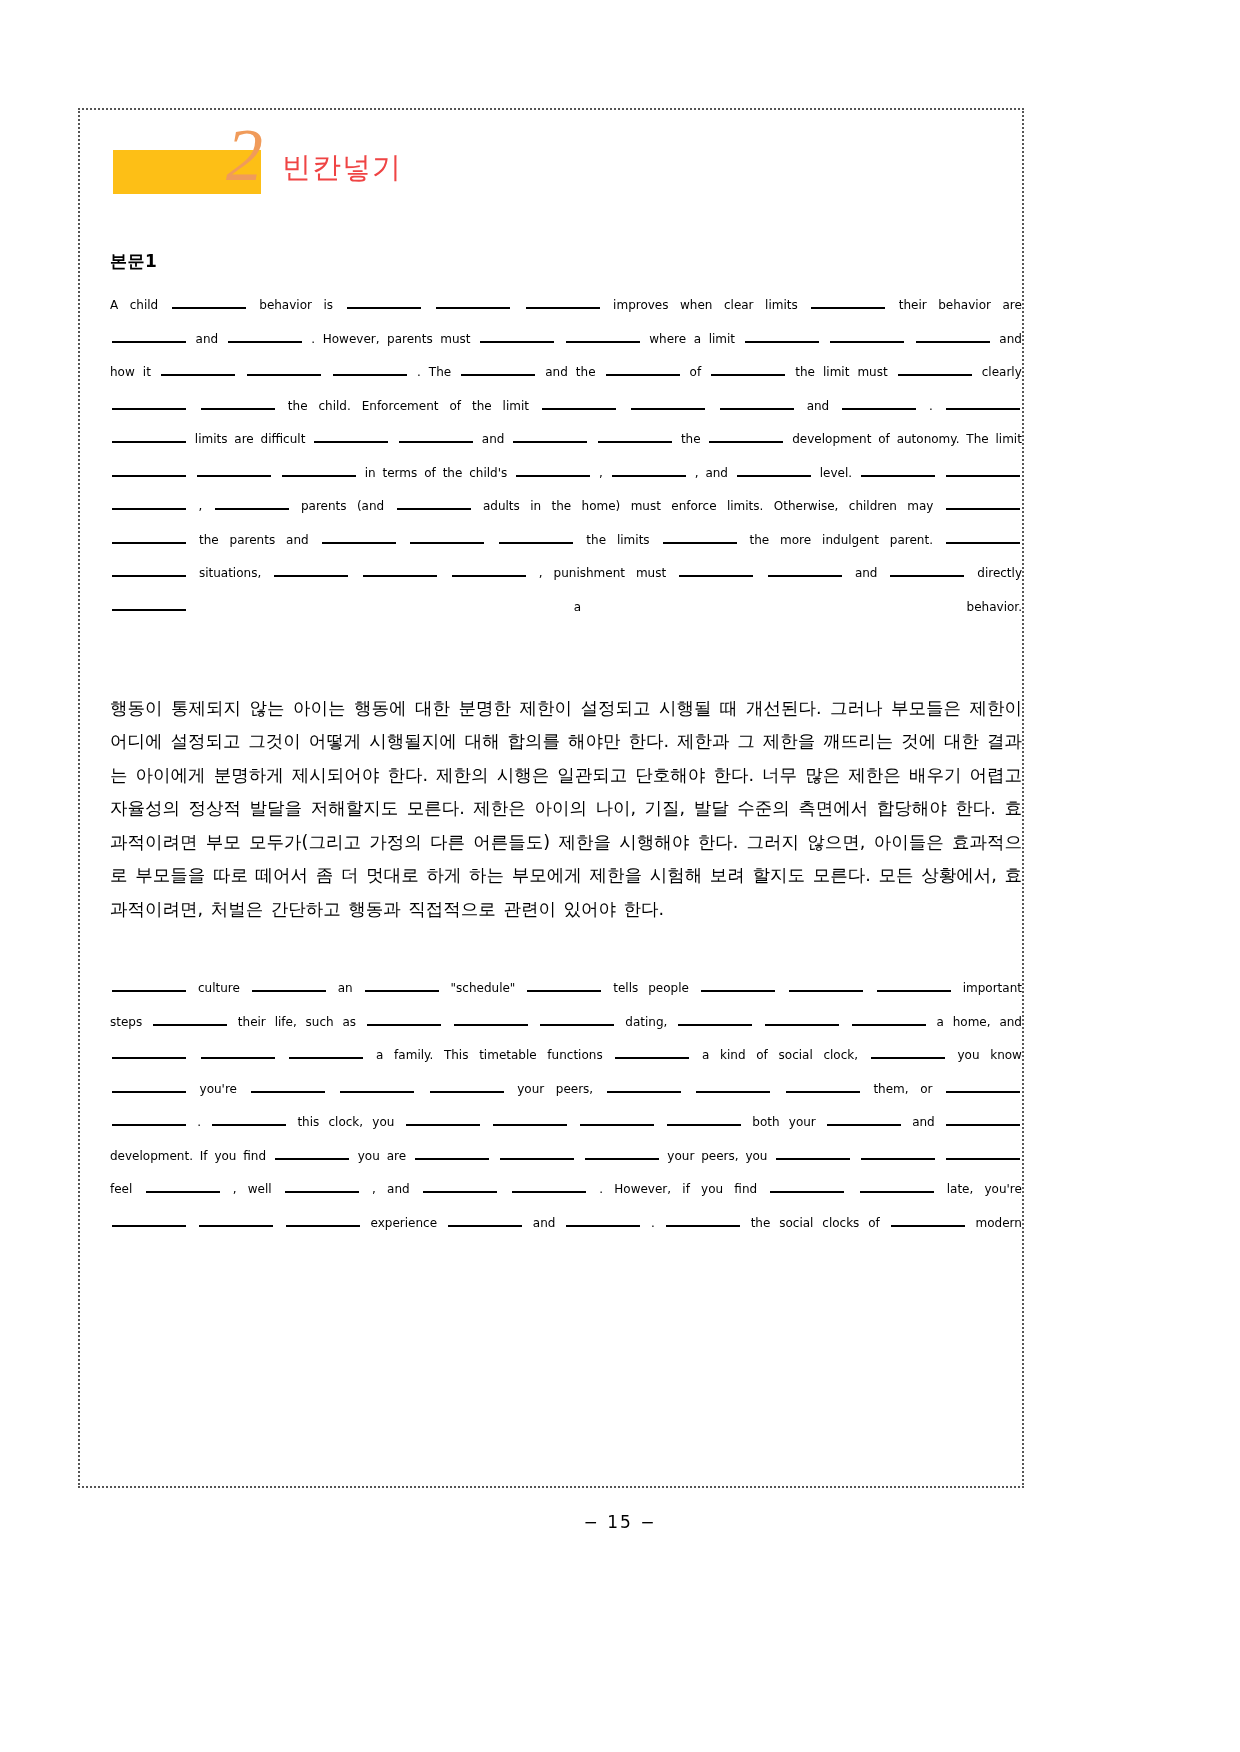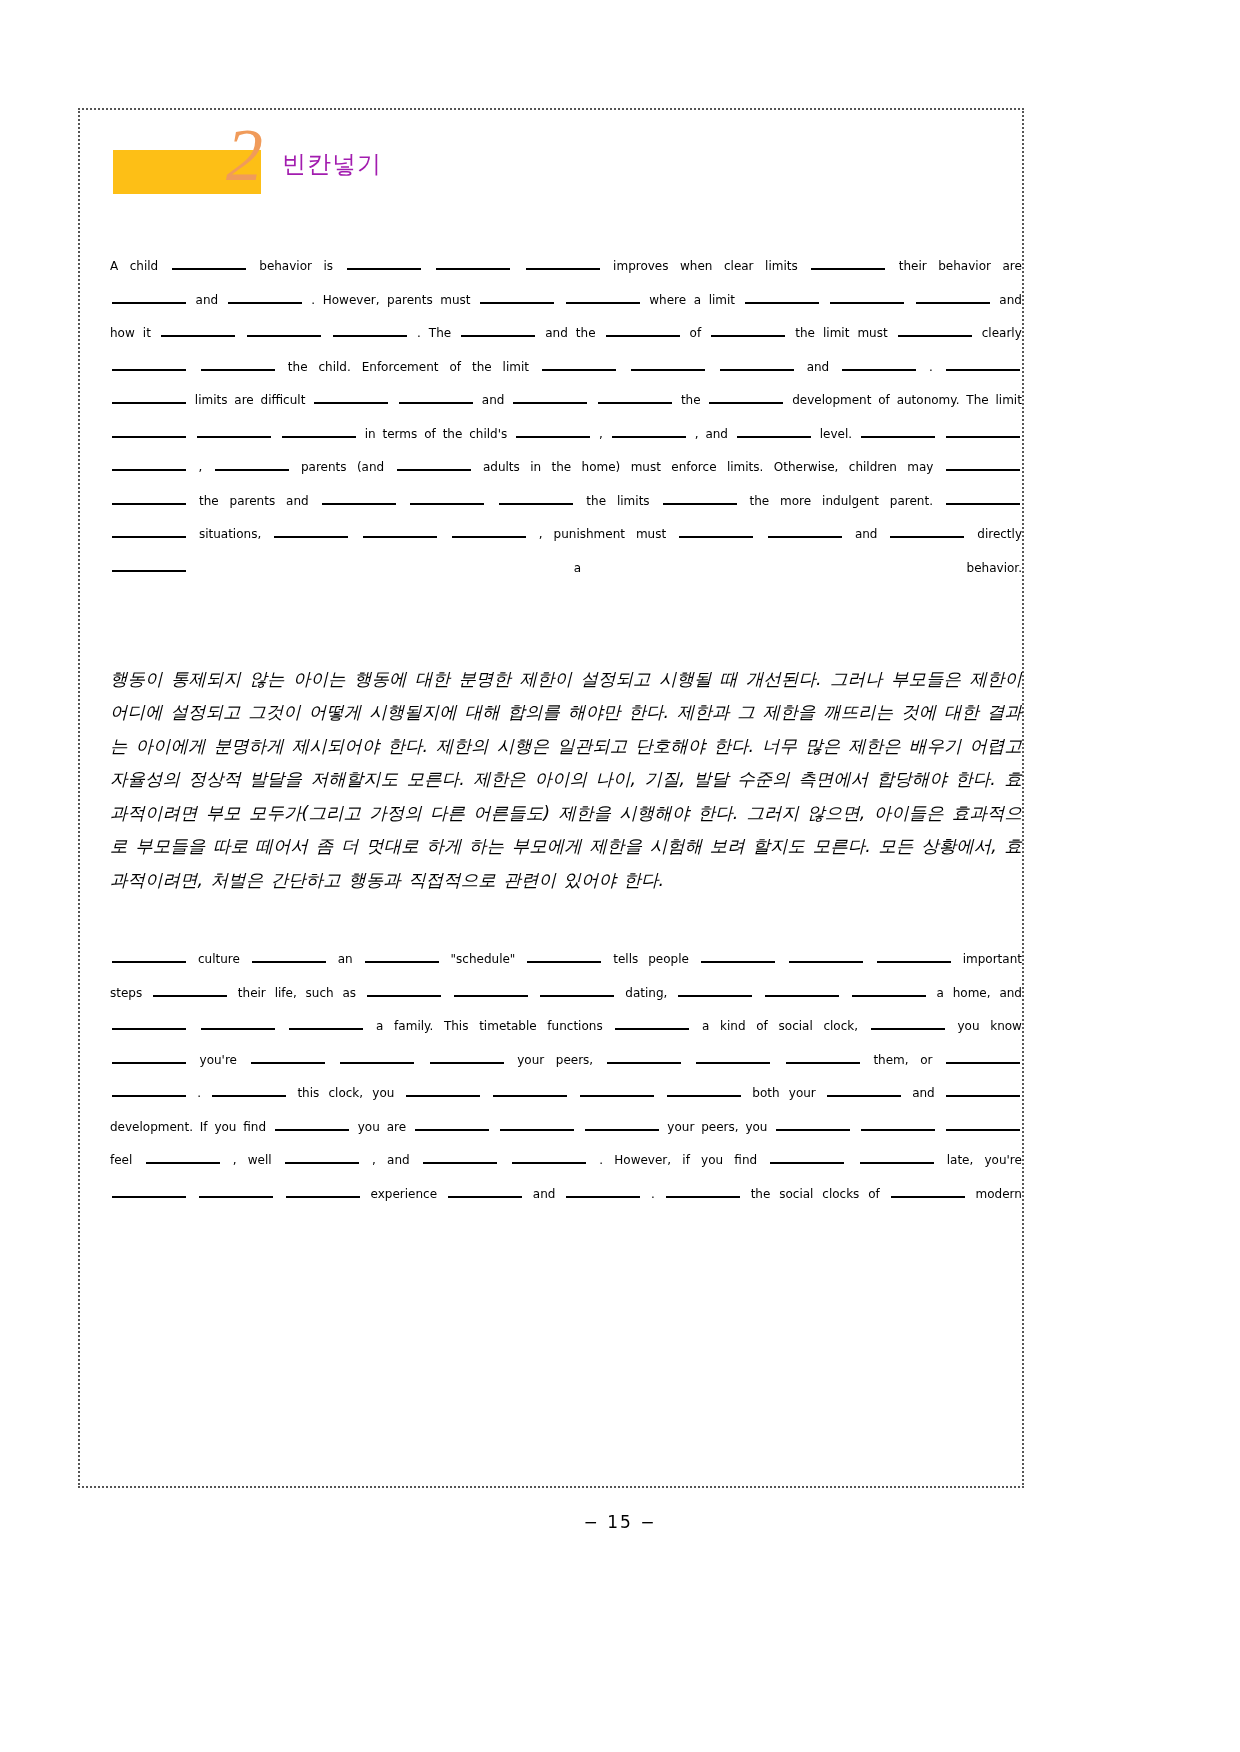--- a/index.html
+++ b/index.html
@@ -52,22 +52,22 @@
     font-size: 74px;
     font-style: italic;
     color: #F09B5A;
     line-height: 1;
     font-weight: 400;
   }
   .header-title {
     position: absolute;
     left: 172px;
     top: 20px;
-    font-size: 24px;
-    color: #a21caf;
+    font-size: 29px;
+    color: #ef4444;
     letter-spacing: 1px;
     font-family: Liberation Mono, monospace;
   }
 
   
   .block-label {
     font-size: 17px;
     font-weight: bold;
     margin: 0 0 16px 0;
     letter-spacing: 0.5px;
@@ -83,23 +83,22 @@
     margin: 0;
     font-family: "DejaVu Sans", sans-serif;
   }
   .cloze:after { content: ""; display: inline-block; width: 100%; }
 
   .kr-para {
     font-size: 17.5px;
     line-height: 33.5px;
     text-align: justify;
     word-spacing: 2px;
-    margin: 44px 0 0 0;
+    margin: 34px 0 0 0;
     font-family: "DejaVu Sans", sans-serif;
-    font-style: italic;
   }
 
   .gap { margin-top: 46px; }
 
   
   .bl {
     display: inline-block;
     width: 74px;
     border-bottom: 2px solid #000;
     height: 15px;
@@ -126,20 +125,21 @@
 
 <div class="page-inner">
 
   <div class="section-header">
     <div class="header-bar"></div>
     <div class="header-num">2</div>
     <div class="header-title">빈칸넣기</div>
   </div>
 
   <div>
+    <div class="block-label">본문1</div>
     <p class="cloze"><span>A</span> <span>child</span> <span class="bl"></span> <span>behavior</span> <span>is</span> <span class="bl"></span> <span class="bl"></span> <span class="bl"></span> <span>improves</span> <span>when</span> <span>clear</span> <span>limits</span> <span class="bl"></span> <span>their</span> <span>behavior</span> <span>are</span> <span class="bl"></span> <span>and</span> <span class="bl"></span> <span>.</span> <span>However,</span> <span>parents</span> <span>must</span> <span class="bl"></span> <span class="bl"></span> <span>where</span> <span>a</span> <span>limit</span> <span class="bl"></span> <span class="bl"></span> <span class="bl"></span> <span>and</span> <span>how</span> <span>it</span> <span class="bl"></span> <span class="bl"></span> <span class="bl"></span> <span>.</span> <span>The</span> <span class="bl"></span> <span>and</span> <span>the</span> <span class="bl"></span> <span>of</span> <span class="bl"></span> <span>the</span> <span>limit</span> <span>must</span> <span class="bl"></span> <span>clearly</span> <span class="bl"></span> <span class="bl"></span> <span>the</span> <span>child.</span> <span>Enforcement</span> <span>of</span> <span>the</span> <span>limit</span> <span class="bl"></span> <span class="bl"></span> <span class="bl"></span> <span>and</span> <span class="bl"></span> <span>.</span> <span class="bl"></span> <span class="bl"></span> <span>limits</span> <span>are</span> <span>difficult</span> <span class="bl"></span> <span class="bl"></span> <span>and</span> <span class="bl"></span> <span class="bl"></span> <span>the</span> <span class="bl"></span> <span>development</span> <span>of</span> <span>autonomy.</span> <span>The</span> <span>limit</span> <span class="bl"></span> <span class="bl"></span> <span class="bl"></span> <span>in</span> <span>terms</span> <span>of</span> <span>the</span> <span>child's</span> <span class="bl"></span> <span>,</span> <span class="bl"></span> <span>,</span> <span>and</span> <span class="bl"></span> <span>level.</span> <span class="bl"></span> <span class="bl"></span> <span class="bl"></span> <span>,</span> <span class="bl"></span> <span>parents</span> <span>(and</span> <span class="bl"></span> <span>adults</span> <span>in</span> <span>the</span> <span>home)</span> <span>must</span> <span>enforce</span> <span>limits.</span> <span>Otherwise,</span> <span>children</span> <span>may</span> <span class="bl"></span> <span class="bl"></span> <span>the</span> <span>parents</span> <span>and</span> <span class="bl"></span> <span class="bl"></span> <span class="bl"></span> <span>the</span> <span>limits</span> <span class="bl"></span> <span>the</span> <span>more</span> <span>indulgent</span> <span>parent.</span> <span class="bl"></span> <span class="bl"></span> <span>situations,</span> <span class="bl"></span> <span class="bl"></span> <span class="bl"></span> <span>,</span> <span>punishment</span> <span>must</span> <span class="bl"></span> <span class="bl"></span> <span>and</span> <span class="bl"></span> <span>directly</span> <span class="bl"></span> <span>a</span> <span>behavior.</span></p>
     <p class="kr-para">행동이 통제되지 않는 아이는 행동에 대한 분명한 제한이 설정되고 시행될 때 개선된다. 그러나 부모들은 제한이 어디에 설정되고 그것이 어떻게 시행될지에 대해 합의를 해야만 한다. 제한과 그 제한을 깨뜨리는 것에 대한 결과는 아이에게 분명하게 제시되어야 한다. 제한의 시행은 일관되고 단호해야 한다. 너무 많은 제한은 배우기 어렵고 자율성의 정상적 발달을 저해할지도 모른다. 제한은 아이의 나이, 기질, 발달 수준의 측면에서 합당해야 한다. 효과적이려면 부모 모두가(그리고 가정의 다른 어른들도) 제한을 시행해야 한다. 그러지 않으면, 아이들은 효과적으로 부모들을 따로 떼어서 좀 더 멋대로 하게 하는 부모에게 제한을 시험해 보려 할지도 모른다. 모든 상황에서, 효과적이려면, 처벌은 간단하고 행동과 직접적으로 관련이 있어야 한다.</p>
   </div>
 
   <div class="gap">
     <p class="cloze"><span class="bl"></span> <span>culture</span> <span class="bl"></span> <span>an</span> <span class="bl"></span> <span>"schedule"</span> <span class="bl"></span> <span>tells</span> <span>people</span> <span class="bl"></span> <span class="bl"></span> <span class="bl"></span> <span>important</span> <span>steps</span> <span class="bl"></span> <span>their</span> <span>life,</span> <span>such</span> <span>as</span> <span class="bl"></span> <span class="bl"></span> <span class="bl"></span> <span>dating,</span> <span class="bl"></span> <span class="bl"></span> <span class="bl"></span> <span>a</span> <span>home,</span> <span>and</span> <span class="bl"></span> <span class="bl"></span> <span class="bl"></span> <span>a</span> <span>family.</span> <span>This</span> <span>timetable</span> <span>functions</span> <span class="bl"></span> <span>a</span> <span>kind</span> <span>of</span> <span>social</span> <span>clock,</span> <span class="bl"></span> <span>you</span> <span>know</span> <span class="bl"></span> <span>you're</span> <span class="bl"></span> <span class="bl"></span> <span class="bl"></span> <span>your</span> <span>peers,</span> <span class="bl"></span> <span class="bl"></span> <span class="bl"></span> <span>them,</span> <span>or</span> <span class="bl"></span> <span class="bl"></span> <span>.</span> <span class="bl"></span> <span>this</span> <span>clock,</span> <span>you</span> <span class="bl"></span> <span class="bl"></span> <span class="bl"></span> <span class="bl"></span> <span>both</span> <span>your</span> <span class="bl"></span> <span>and</span> <span class="bl"></span> <span>development.</span> <span>If</span> <span>you</span> <span>find</span> <span class="bl"></span> <span>you</span> <span>are</span> <span class="bl"></span> <span class="bl"></span> <span class="bl"></span> <span>your</span> <span>peers,</span> <span>you</span> <span class="bl"></span> <span class="bl"></span> <span class="bl"></span> <span>feel</span> <span class="bl"></span> <span>,</span> <span>well</span> <span class="bl"></span> <span>,</span> <span>and</span> <span class="bl"></span> <span class="bl"></span> <span>.</span> <span>However,</span> <span>if</span> <span>you</span> <span>find</span> <span class="bl"></span> <span class="bl"></span> <span>late,</span> <span>you're</span> <span class="bl"></span> <span class="bl"></span> <span class="bl"></span> <span>experience</span> <span class="bl"></span> <span>and</span> <span class="bl"></span> <span>.</span> <span class="bl"></span> <span>the</span> <span>social</span> <span>clocks</span> <span>of</span> <span class="bl"></span> <span>modern</span></p>
   </div>
 
 </div>
 

